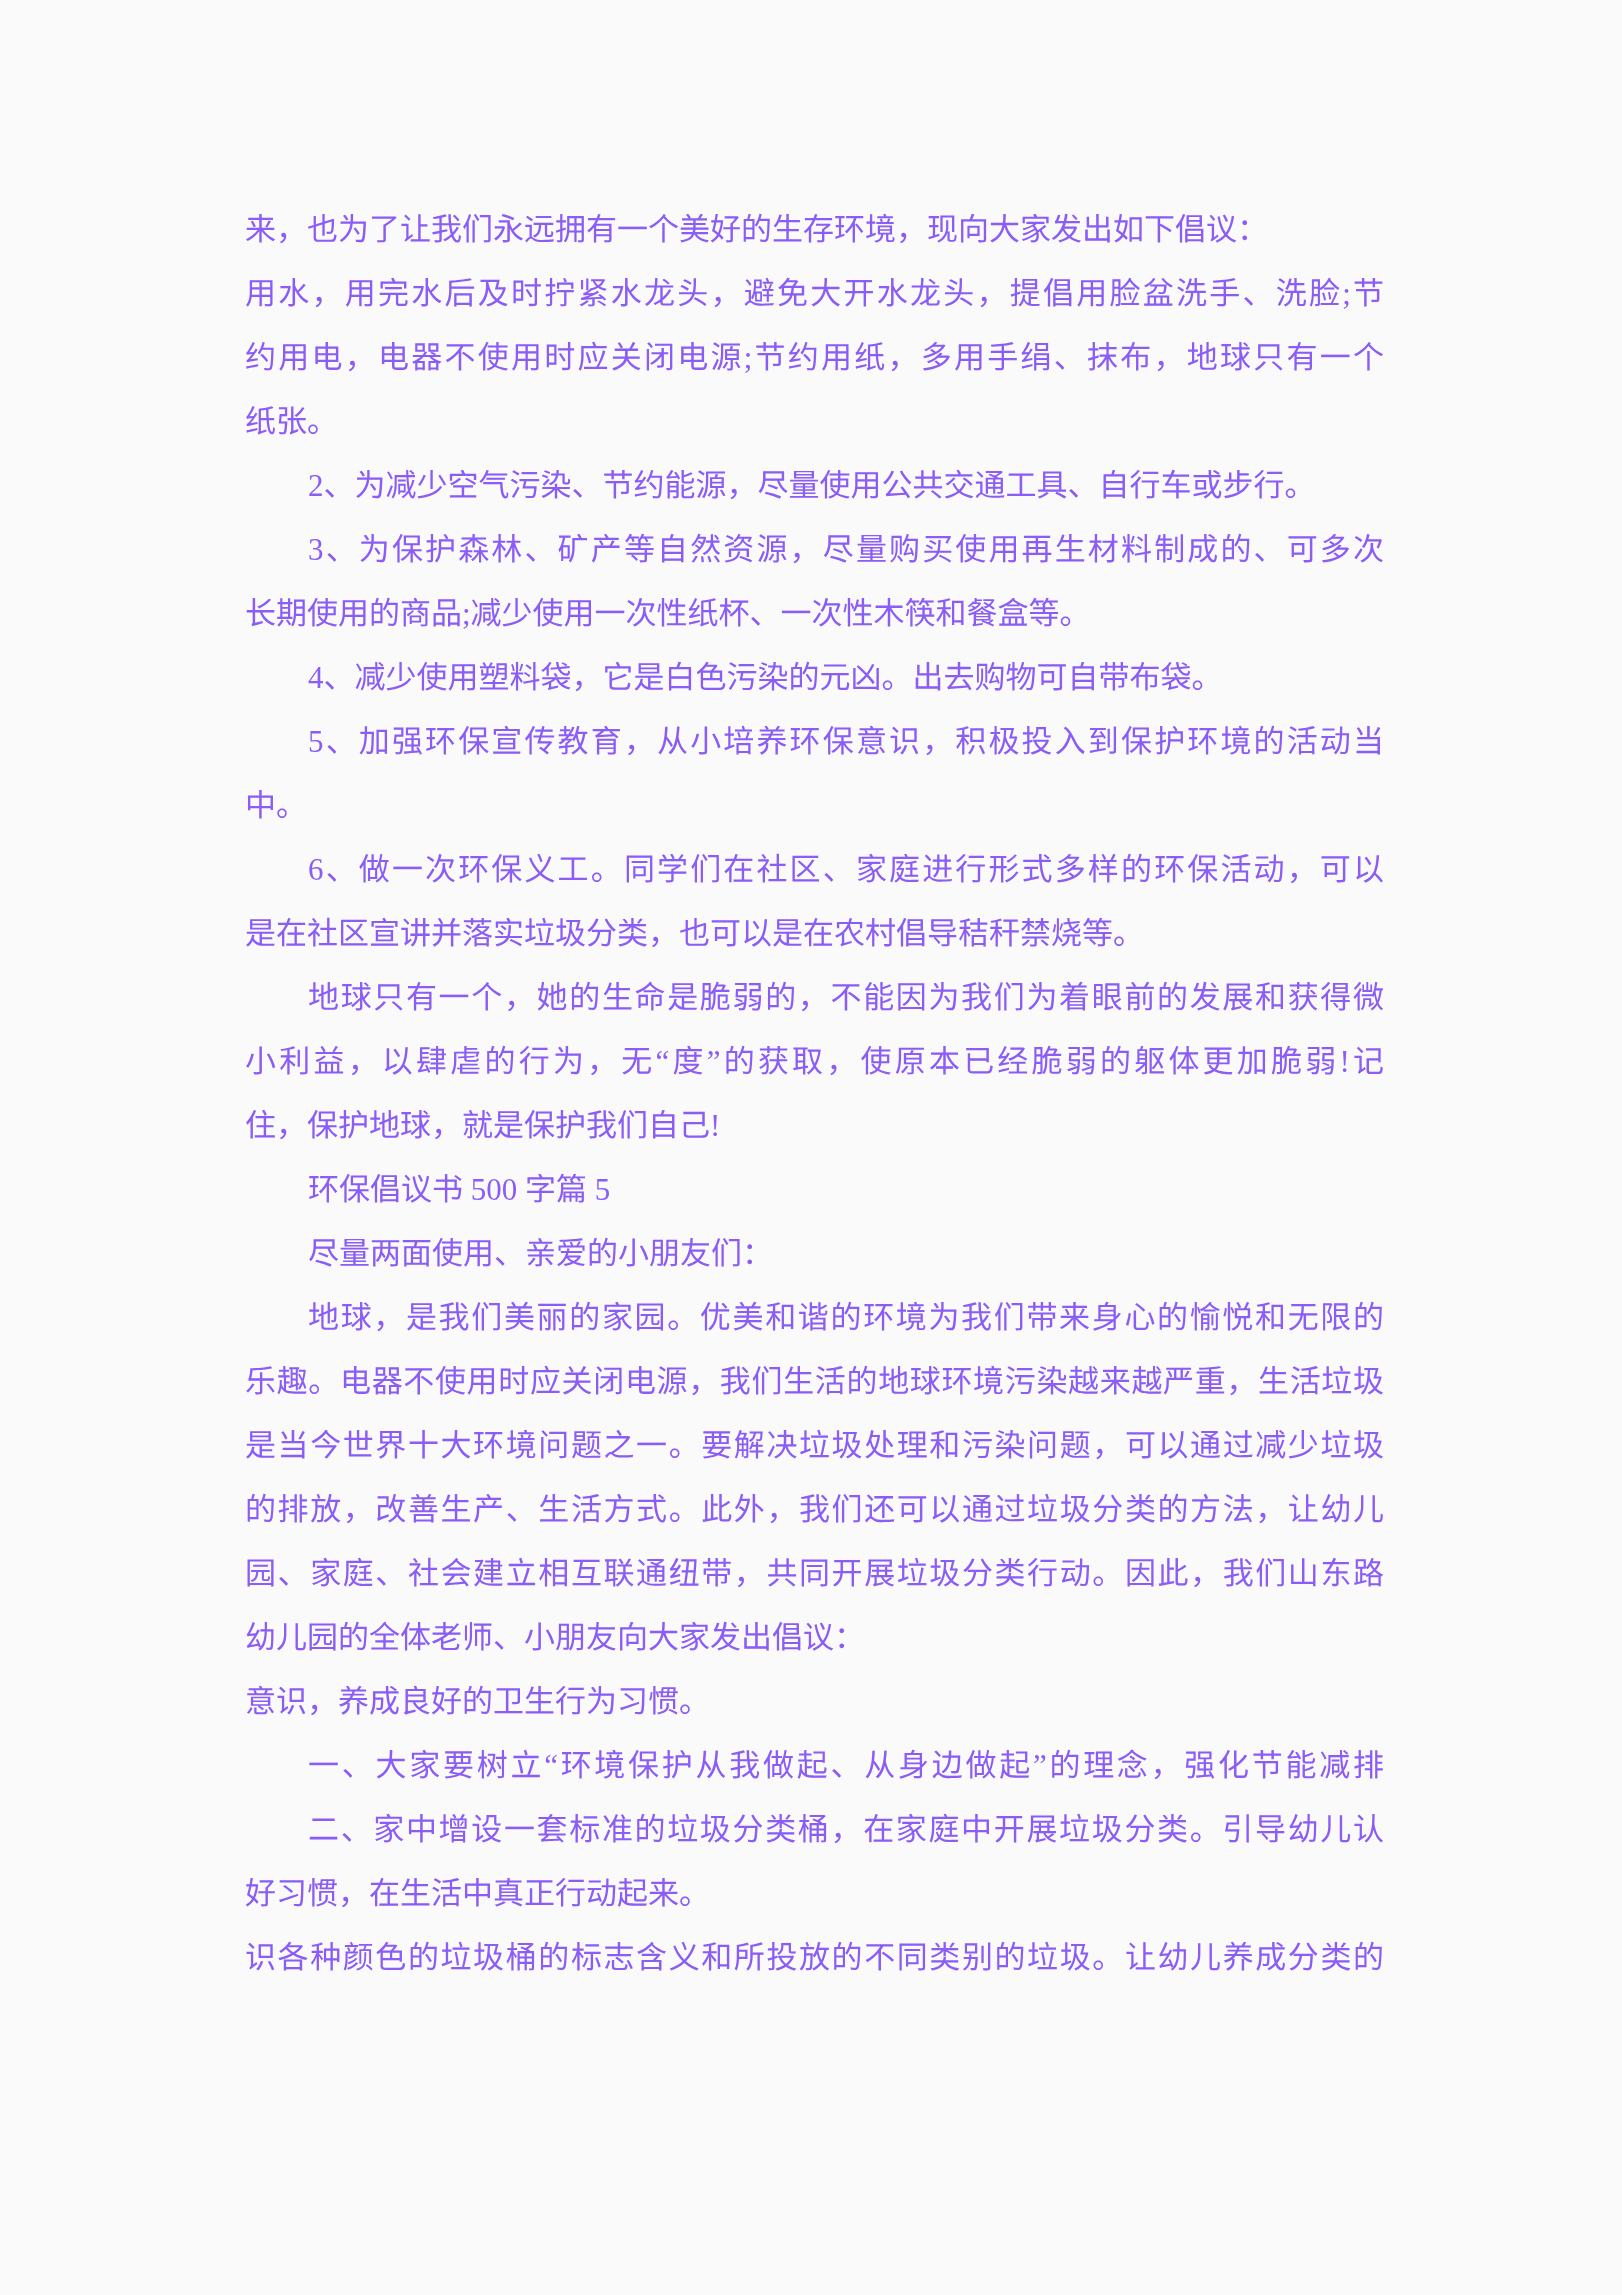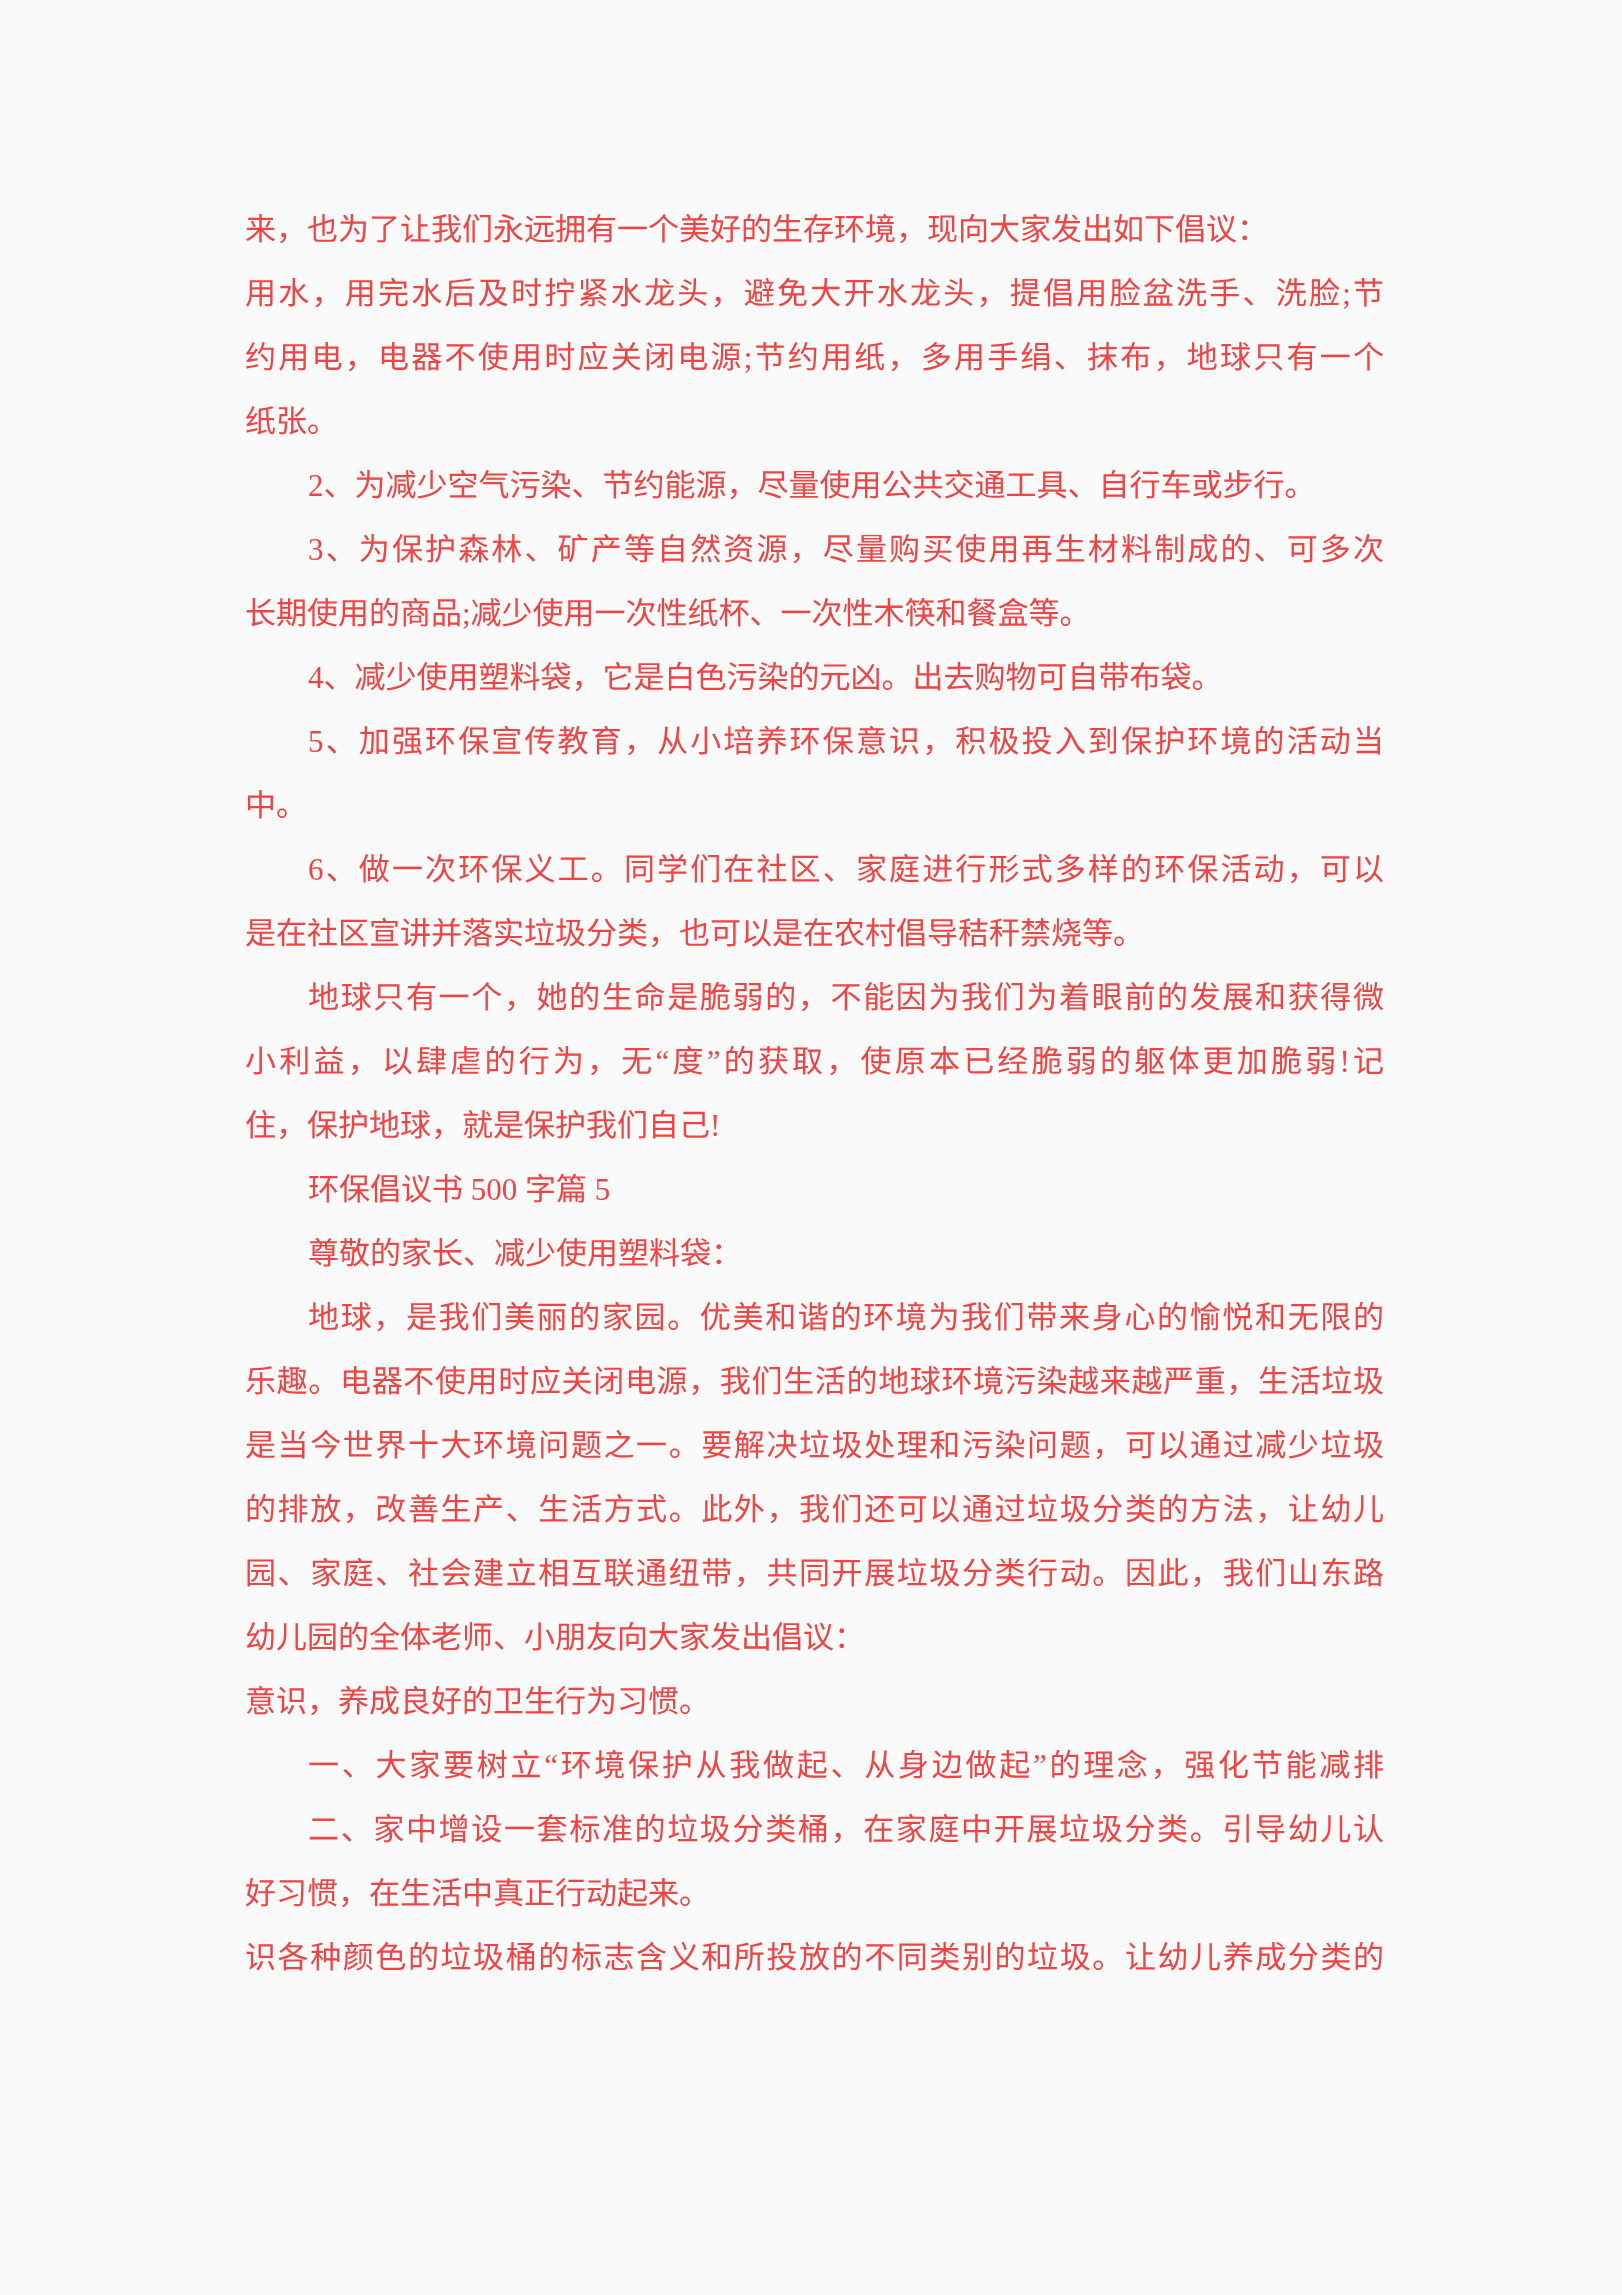--- a/index.html
+++ b/index.html
@@ -41,38 +41,38 @@
     text-justify: inter-character;
   }
   .line.indent {
     padding-left: 63px; 
   }
 </style>
 </head>
 <body style="background: rgb(250, 250, 250);">
 
 <div class="page">
-  <div class="text-block" style="color: #ef4444;">
+  <div class="text-block" style="color: #8b5cf6;">
       <div class="line">来，也为了让我们永远拥有一个美好的生存环境，现向大家发出如下倡议：</div>
       <div class="line justify">用水，用完水后及时拧紧水龙头，避免大开水龙头，提倡用脸盆洗手、洗脸;节</div>
       <div class="line justify">约用电，电器不使用时应关闭电源;节约用纸，多用手绢、抹布，地球只有一个</div>
       <div class="line">纸张。</div>
       <div class="line indent">2、为减少空气污染、节约能源，尽量使用公共交通工具、自行车或步行。</div>
       <div class="line indent justify">3、为保护森林、矿产等自然资源，尽量购买使用再生材料制成的、可多次</div>
       <div class="line">长期使用的商品;减少使用一次性纸杯、一次性木筷和餐盒等。</div>
       <div class="line indent">4、减少使用塑料袋，它是白色污染的元凶。出去购物可自带布袋。</div>
       <div class="line indent justify">5、加强环保宣传教育，从小培养环保意识，积极投入到保护环境的活动当</div>
       <div class="line">中。</div>
       <div class="line indent justify">6、做一次环保义工。同学们在社区、家庭进行形式多样的环保活动，可以</div>
       <div class="line">是在社区宣讲并落实垃圾分类，也可以是在农村倡导秸秆禁烧等。</div>
       <div class="line indent justify">地球只有一个，她的生命是脆弱的，不能因为我们为着眼前的发展和获得微</div>
       <div class="line justify">小利益，以肆虐的行为，无“度”的获取，使原本已经脆弱的躯体更加脆弱!记</div>
       <div class="line">住，保护地球，就是保护我们自己!</div>
       <div class="line indent">环保倡议书 500 字篇 5</div>
-      <div class="line indent">尊敬的家长、减少使用塑料袋：</div>
+      <div class="line indent">尽量两面使用、亲爱的小朋友们：</div>
       <div class="line indent justify">地球，是我们美丽的家园。优美和谐的环境为我们带来身心的愉悦和无限的</div>
       <div class="line justify">乐趣。电器不使用时应关闭电源，我们生活的地球环境污染越来越严重，生活垃圾</div>
       <div class="line justify">是当今世界十大环境问题之一。要解决垃圾处理和污染问题，可以通过减少垃圾</div>
       <div class="line justify">的排放，改善生产、生活方式。此外，我们还可以通过垃圾分类的方法，让幼儿</div>
       <div class="line justify">园、家庭、社会建立相互联通纽带，共同开展垃圾分类行动。因此，我们山东路</div>
       <div class="line">幼儿园的全体老师、小朋友向大家发出倡议：</div>
       <div class="line">意识，养成良好的卫生行为习惯。</div>
       <div class="line indent justify">一、大家要树立“环境保护从我做起、从身边做起”的理念，强化节能减排</div>
       <div class="line indent justify">二、家中增设一套标准的垃圾分类桶，在家庭中开展垃圾分类。引导幼儿认</div>
       <div class="line">好习惯，在生活中真正行动起来。</div>

